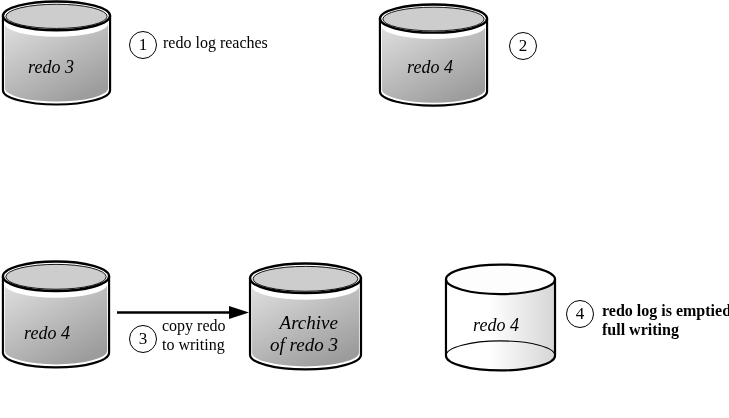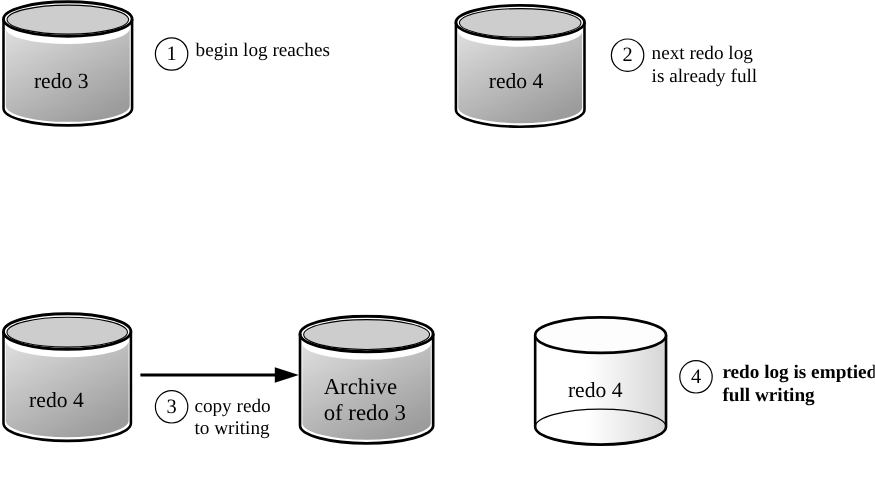--- a/index.html
+++ b/index.html
@@ -4,21 +4,21 @@
 <style>
   html,body{margin:0;padding:0;background:#fff;}
   .canvas{
     position:relative;width:729px;height:418px;background:#fff;overflow:hidden;
     font-family:"Liberation Serif","DejaVu Serif",serif;color:#000;
   }
   .cyl{position:absolute;}
   .cyl svg{position:absolute;left:0;top:0;width:100%;height:100%;display:block;}
   .label{
     position:absolute;transform:translate(-50%,-50%);
-    font-size:18px;line-height:20px;white-space:nowrap;text-align:left;
+    font-size:18px;line-height:20px;white-space:nowrap;text-align:right;font-style:italic;
   }
   .label-2line{font-size:19px;line-height:22px;}
   .label-2line span{display:block;}
   .ann-circle{
     position:absolute;width:28px;height:28px;box-sizing:border-box;
     border:1.6px solid #000;border-radius:50%;background:#fff;
     display:flex;align-items:center;justify-content:center;
     font-size:17px;
   }
   .ann-text{
@@ -108,35 +108,31 @@
 
   <svg class="arrow-svg" style="left:115px;top:302px;" width="136" height="21" viewBox="0 0 136 21">
     <line x1="2" y1="10.5" x2="116" y2="10.5" stroke-width="2.4" stroke="#000000"></line>
     <polygon points="134,10.5 114,4 114,17" fill="#000000"></polygon>
   </svg>
 
   <div class="ann-circle" style="left:129px;top:31px;">
     <span>1</span>
   </div>
   <div class="ann-text" style="left:163px;top:33px;">
-    <div>begin log reaches</div>
+    <div>redo log reaches</div>
   </div>
 
   <div class="ann-circle" style="left:509px;top:32px;">
     <span>2</span>
   </div>
-  <div class="ann-text" style="left:543px;top:35px;">
-    <div>next redo log</div>
-    <div>is already full</div>
-  </div>
 
   <div class="ann-circle" style="left:129px;top:325px;">
     <span>3</span>
   </div>
-  <div class="ann-text" style="left:162px;top:329px;">
+  <div class="ann-text" style="left:162px;top:316px;">
     <div>copy redo</div>
     <div>to writing</div>
   </div>
 
   <div class="ann-circle" style="left:566px;top:300px;">
     <span>4</span>
   </div>
   <div class="ann-text" style="left:602px;top:301px;font-weight:bold;">
     <div>redo log is emptied</div>
     <div>full writing</div>

